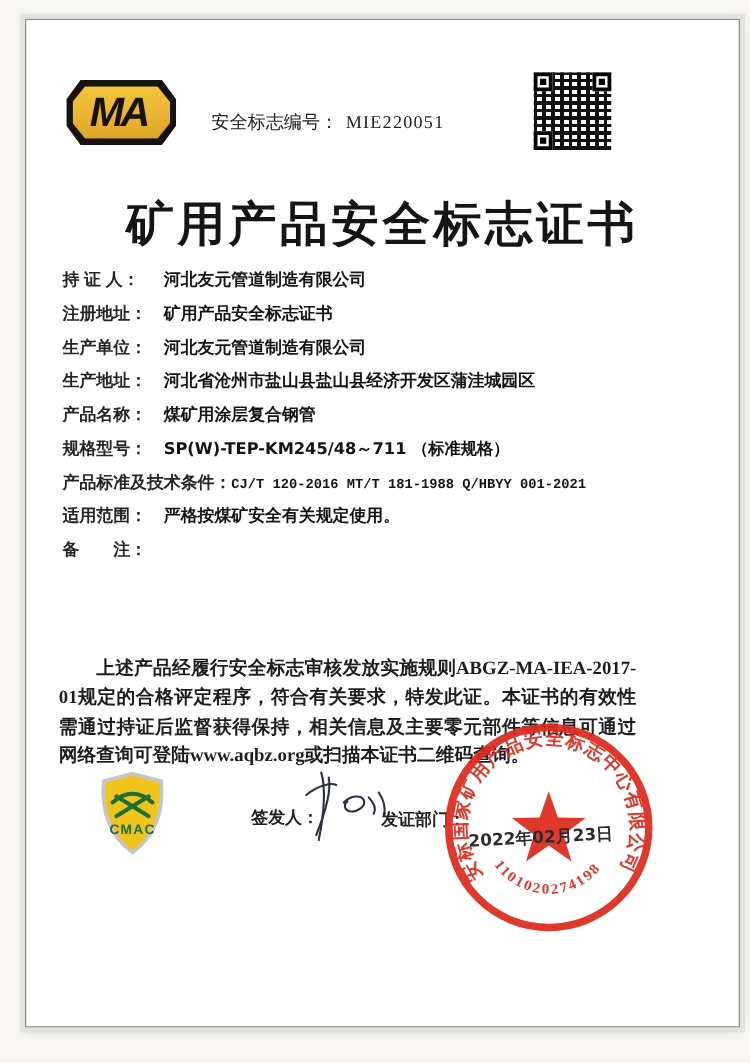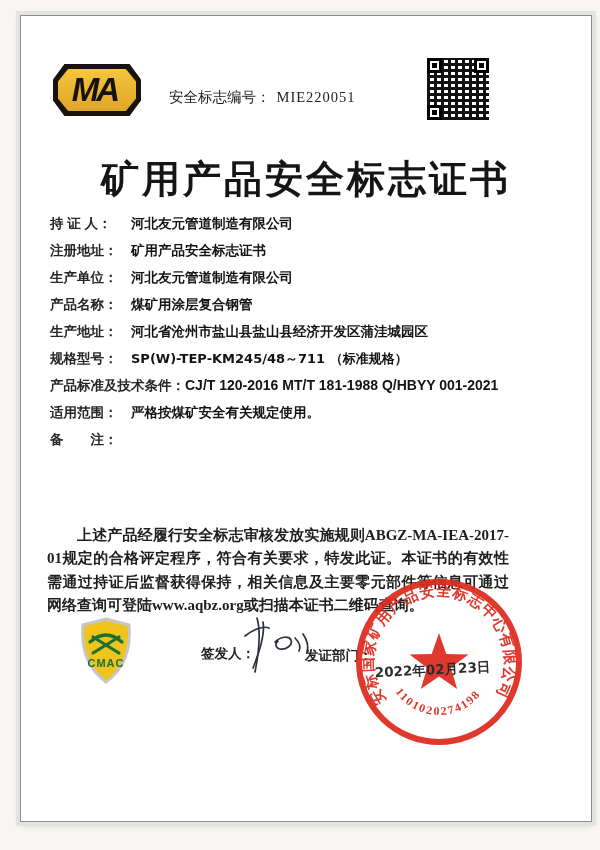--- a/index.html
+++ b/index.html
@@ -68,21 +68,21 @@
   
   .fields { position:absolute; left:29px; top:199px; right:18px; font-size:13.5px; }
   .row { display:flex; align-items:baseline; height:27px; white-space:nowrap; }
   .lbl {
     width:81px; flex:none; font-weight:bold; color:#262626;
     font-family:Liberation Sans, sans-serif; font-size:13.5px;
   }
   .val { font-weight:bold; color:#141414; }
   .val-serif { font-family:"Liberation Serif", serif; }
   .val-sans  { font-family:"DejaVu Sans","Liberation Sans", sans-serif; font-size:13px; }
-  .val-mono  { font-family:Liberation Sans, sans-serif; font-size:14px; }
+  .val-mono  { font-family:Liberation Mono, monospace; font-size:11px; }
   .row-wide .lbl { width:auto; }
   .date-row .val-date { width:139px; flex:none; }
 
   
   .statement {
     position:absolute; left:26px; top:508px; width:462px;
     font-size:15px; font-weight:bold; line-height:1.55;
     text-align:justify; text-indent:2em; color:#1e1e1e;
   }
 
@@ -127,26 +127,26 @@
         </div>
         <div class="row">
           <span class="lbl">注册地址：</span>
           <span class="val val-serif">矿用产品安全标志证书</span>
         </div>
         <div class="row">
           <span class="lbl">生产单位：</span>
           <span class="val val-serif">河北友元管道制造有限公司</span>
         </div>
         <div class="row">
+          <span class="lbl">生产地址：</span>
+          <span class="val val-serif">河北省沧州市盐山县盐山县经济开发区蒲洼城园区</span>
+        </div>
+        <div class="row">
           <span class="lbl">产品名称：</span>
           <span class="val val-serif">煤矿用涂层复合钢管</span>
-        </div>
-        <div class="row">
-          <span class="lbl">生产地址：</span>
-          <span class="val val-serif">河北省沧州市盐山县盐山县经济开发区蒲洼城园区</span>
         </div>
         <div class="row">
           <span class="lbl">规格型号：</span>
           <span class="val val-sans">SP(W)-TEP-KM245/48～711 （标准规格）</span>
         </div>
         <div class="row row-wide">
           <span class="lbl">产品标准及技术条件：</span>
           <span class="val val-mono">CJ/T 120-2016 MT/T 181-1988 Q/HBYY 001-2021</span>
         </div>
         <div class="row">

